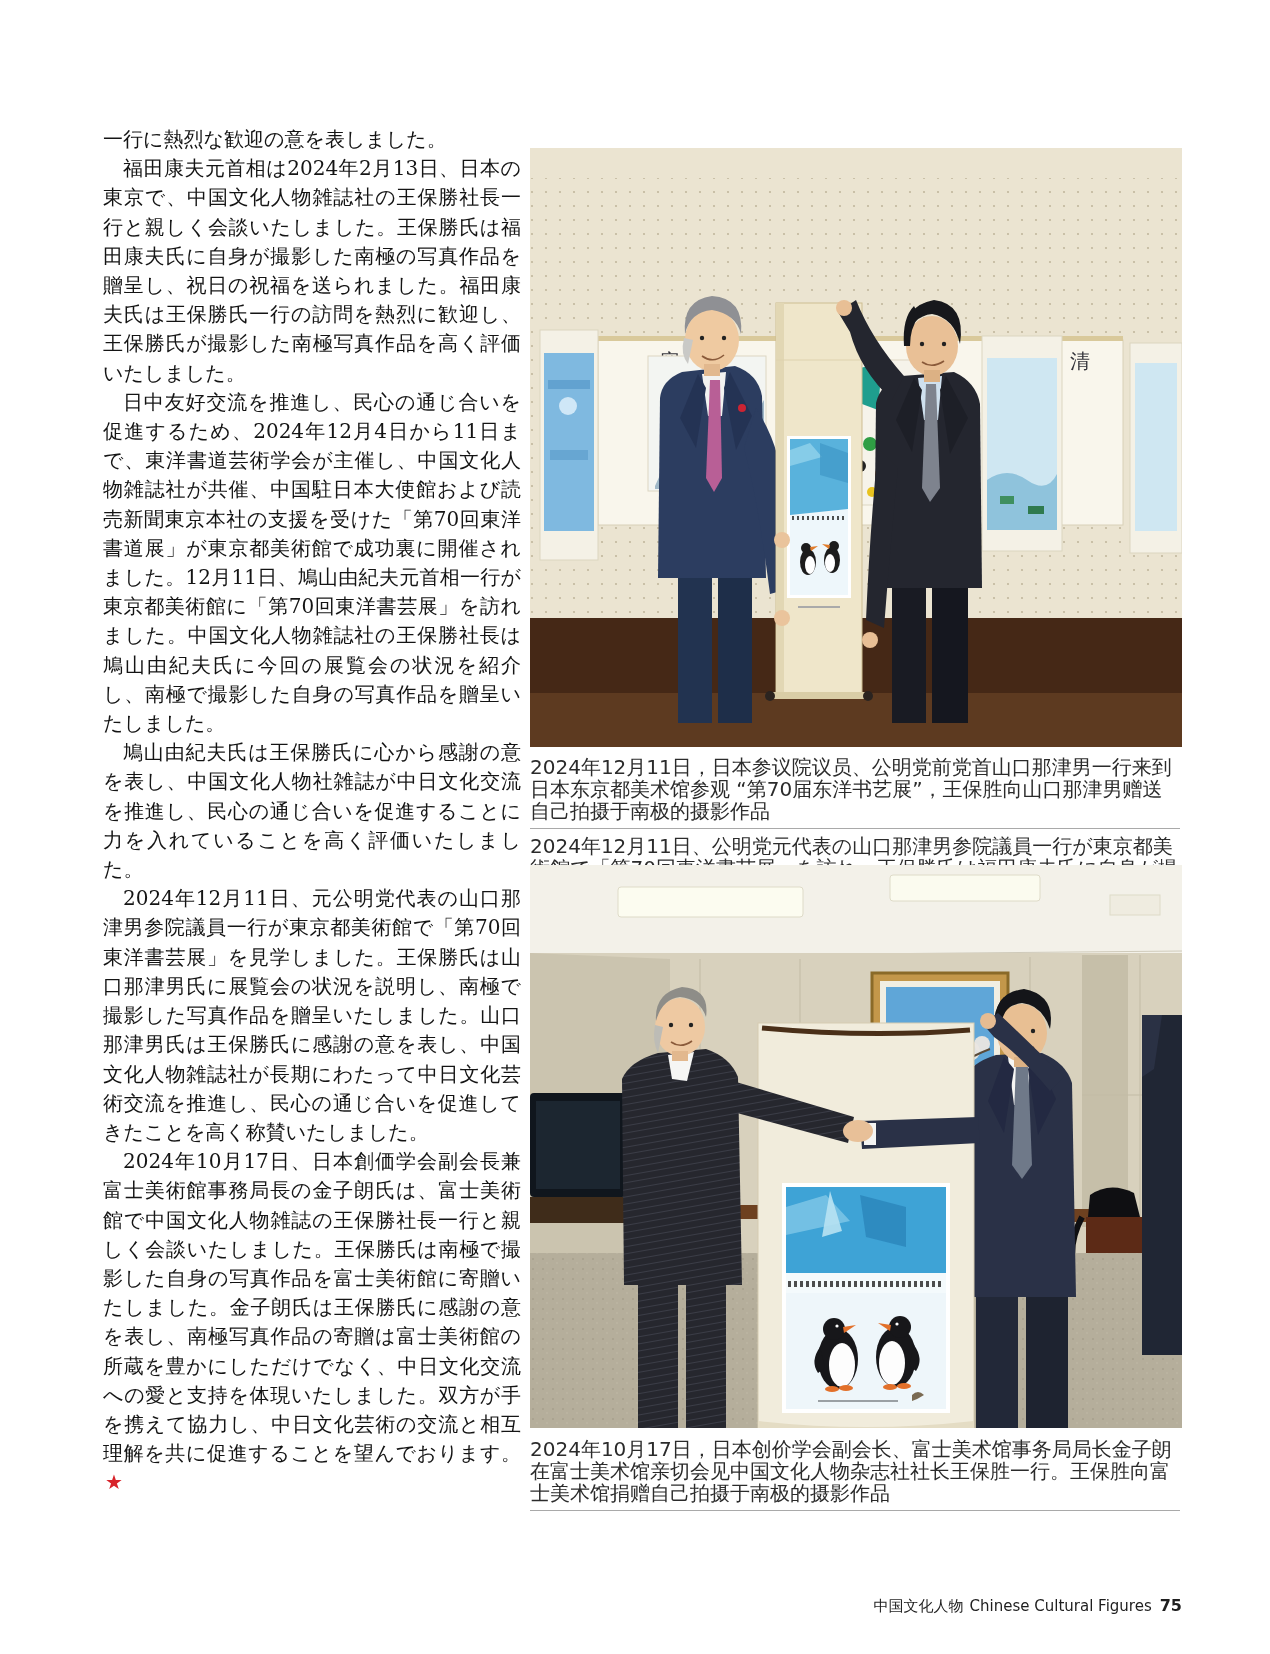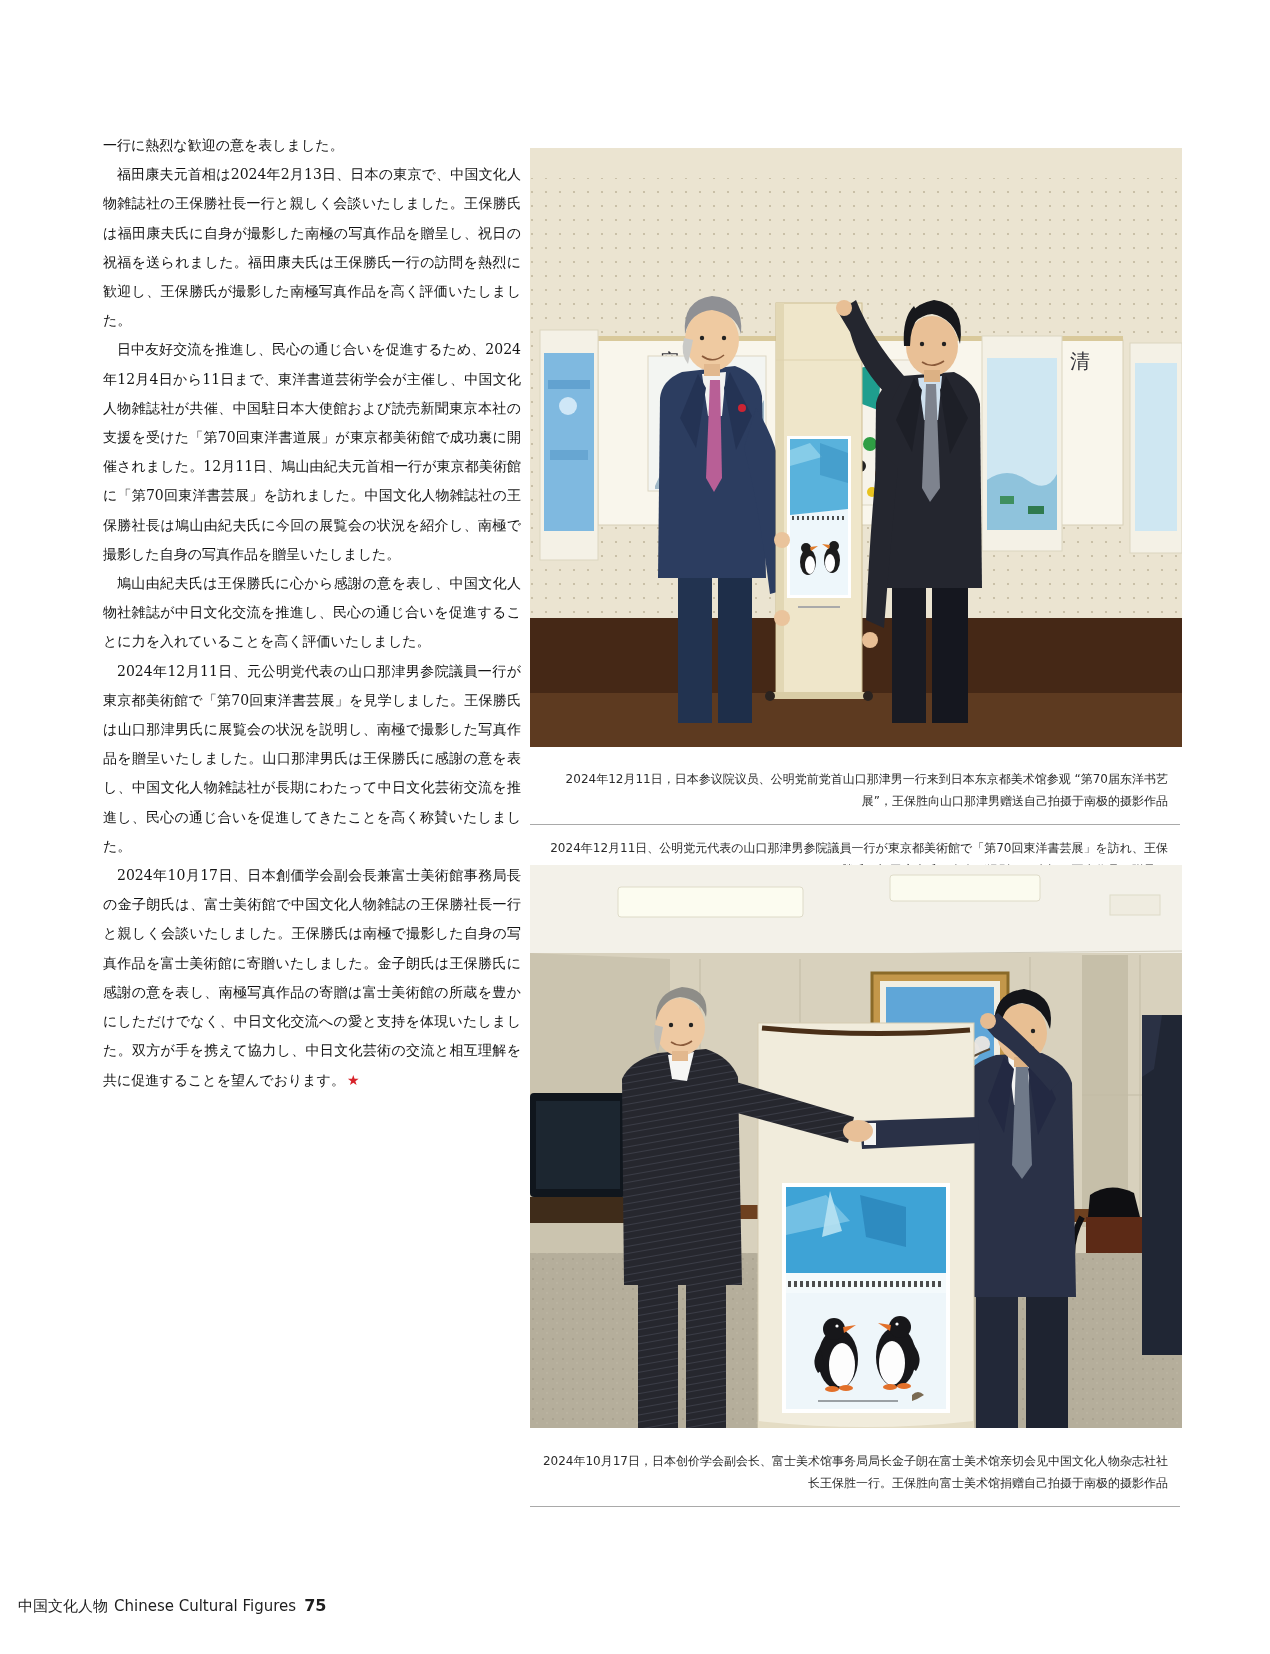--- a/index.html
+++ b/index.html
@@ -1,38 +1,38 @@
 <!DOCTYPE html>
 <html><head>
 <meta charset="utf-8">
 <style>
   html,body{margin:0;padding:0;background:#ffffff;}
   .page{position:relative;width:1270px;height:1654px;background:#ffffff;overflow:hidden;
         font-family:"DejaVu Serif","Liberation Serif",serif;}
   
-  .text-column{position:absolute;left:103px;top:131px;width:418px;
-               font-size:14px;line-height:29.2px;color:#141414;
+  .text-column{position:absolute;left:103px;top:125px;width:418px;
+               font-size:20px;line-height:29.2px;color:#141414;
                text-align:justify;text-justify:inter-character;}
   .text-column p{margin:0;text-indent:1em;}
   .text-column p.no-indent{text-indent:0;}
   .end-star{color:#d7232a;font-family:"DejaVu Sans","Liberation Sans",sans-serif;margin-left:2px;}
   
   .photo{position:absolute;left:530px;overflow:hidden;background:#ddd;}
   #photo1{top:148px;width:652px;height:599px;}
   #photo2{top:865px;width:652px;height:563px;}
   .photo svg{display:block;}
   
   .caption-block{position:absolute;left:530px;width:650px;
                  font-family:"DejaVu Sans","Liberation Sans",sans-serif;}
   #cap1{top:756px;}
   #cap2{top:1438px;}
-  .caption{margin:12px;font-size:12px;line-height:22px;color:#2b2b2b;text-align:right;}
+  .caption{margin:0;font-size:20px;line-height:22px;color:#2b2b2b;}
   .caption-divider{border:none;border-top:1px solid #a9a9a9;margin:6px 0 6px 0;}
   
-  .page-footer{position:absolute;left:18px;top:1596px;width:1182px;text-align:left;
+  .page-footer{position:absolute;left:0;top:1596px;width:1182px;text-align:right;
                font-family:"DejaVu Sans","Liberation Sans",sans-serif;
                font-size:15px;color:#1e1e1e;}
   .page-footer .en{margin-left:6px;}
   .page-footer .pnum{margin-left:8px;font-weight:bold;font-size:16px;}
 </style>
 </head>
 <body>
 
 <div class="page">
 

